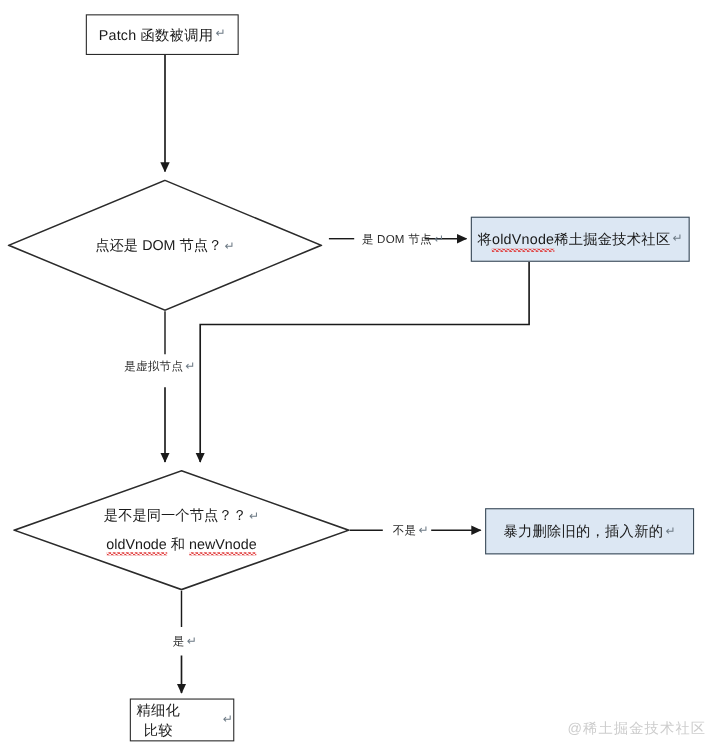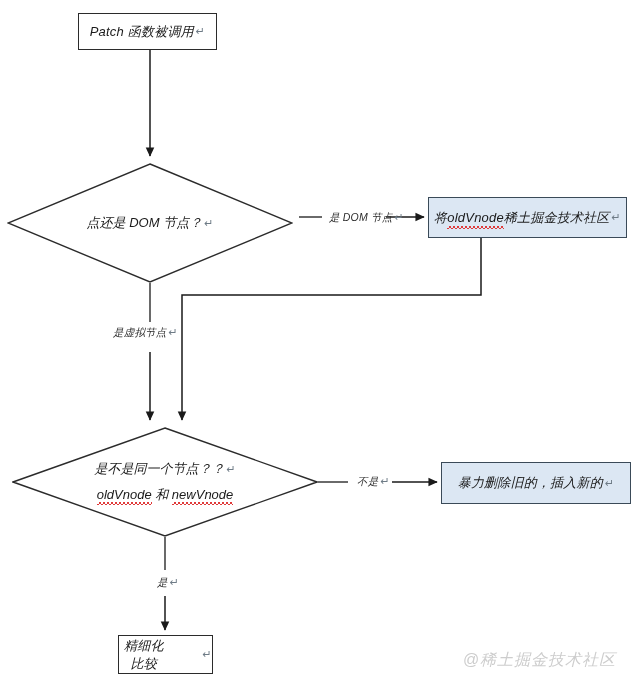--- a/index.html
+++ b/index.html
@@ -9,21 +9,20 @@
   }
   body {
     font-family: "Liberation Sans", "DejaVu Sans", sans-serif;
   }
   #canvas {
     position: relative;
     width: 642px;
     height: 687px;
     background: #ffffff;
     overflow: hidden;
-    font-style: italic;
   }
   #edges {
     position: absolute;
     left: 0;
     top: 0;
     width: 642px;
     height: 687px;
     pointer-events: none;
   }
 
@@ -99,23 +98,23 @@
   .edge-label {
     position: absolute;
     font-size: 10.5px;
     color: #2b2b2b;
     white-space: nowrap;
     letter-spacing: 0.2px;
   }
 
   .watermark {
     position: absolute;
-    right: 26px;
+    right: 0;
     bottom: 16px;
-    font-size: 16px;
+    font-size: 13px;
     color: #cdcdcd;
     letter-spacing: 1px;
     white-space: nowrap;
   }
 </style>
 </head>
 <body>
 
 <div id="canvas">
 

